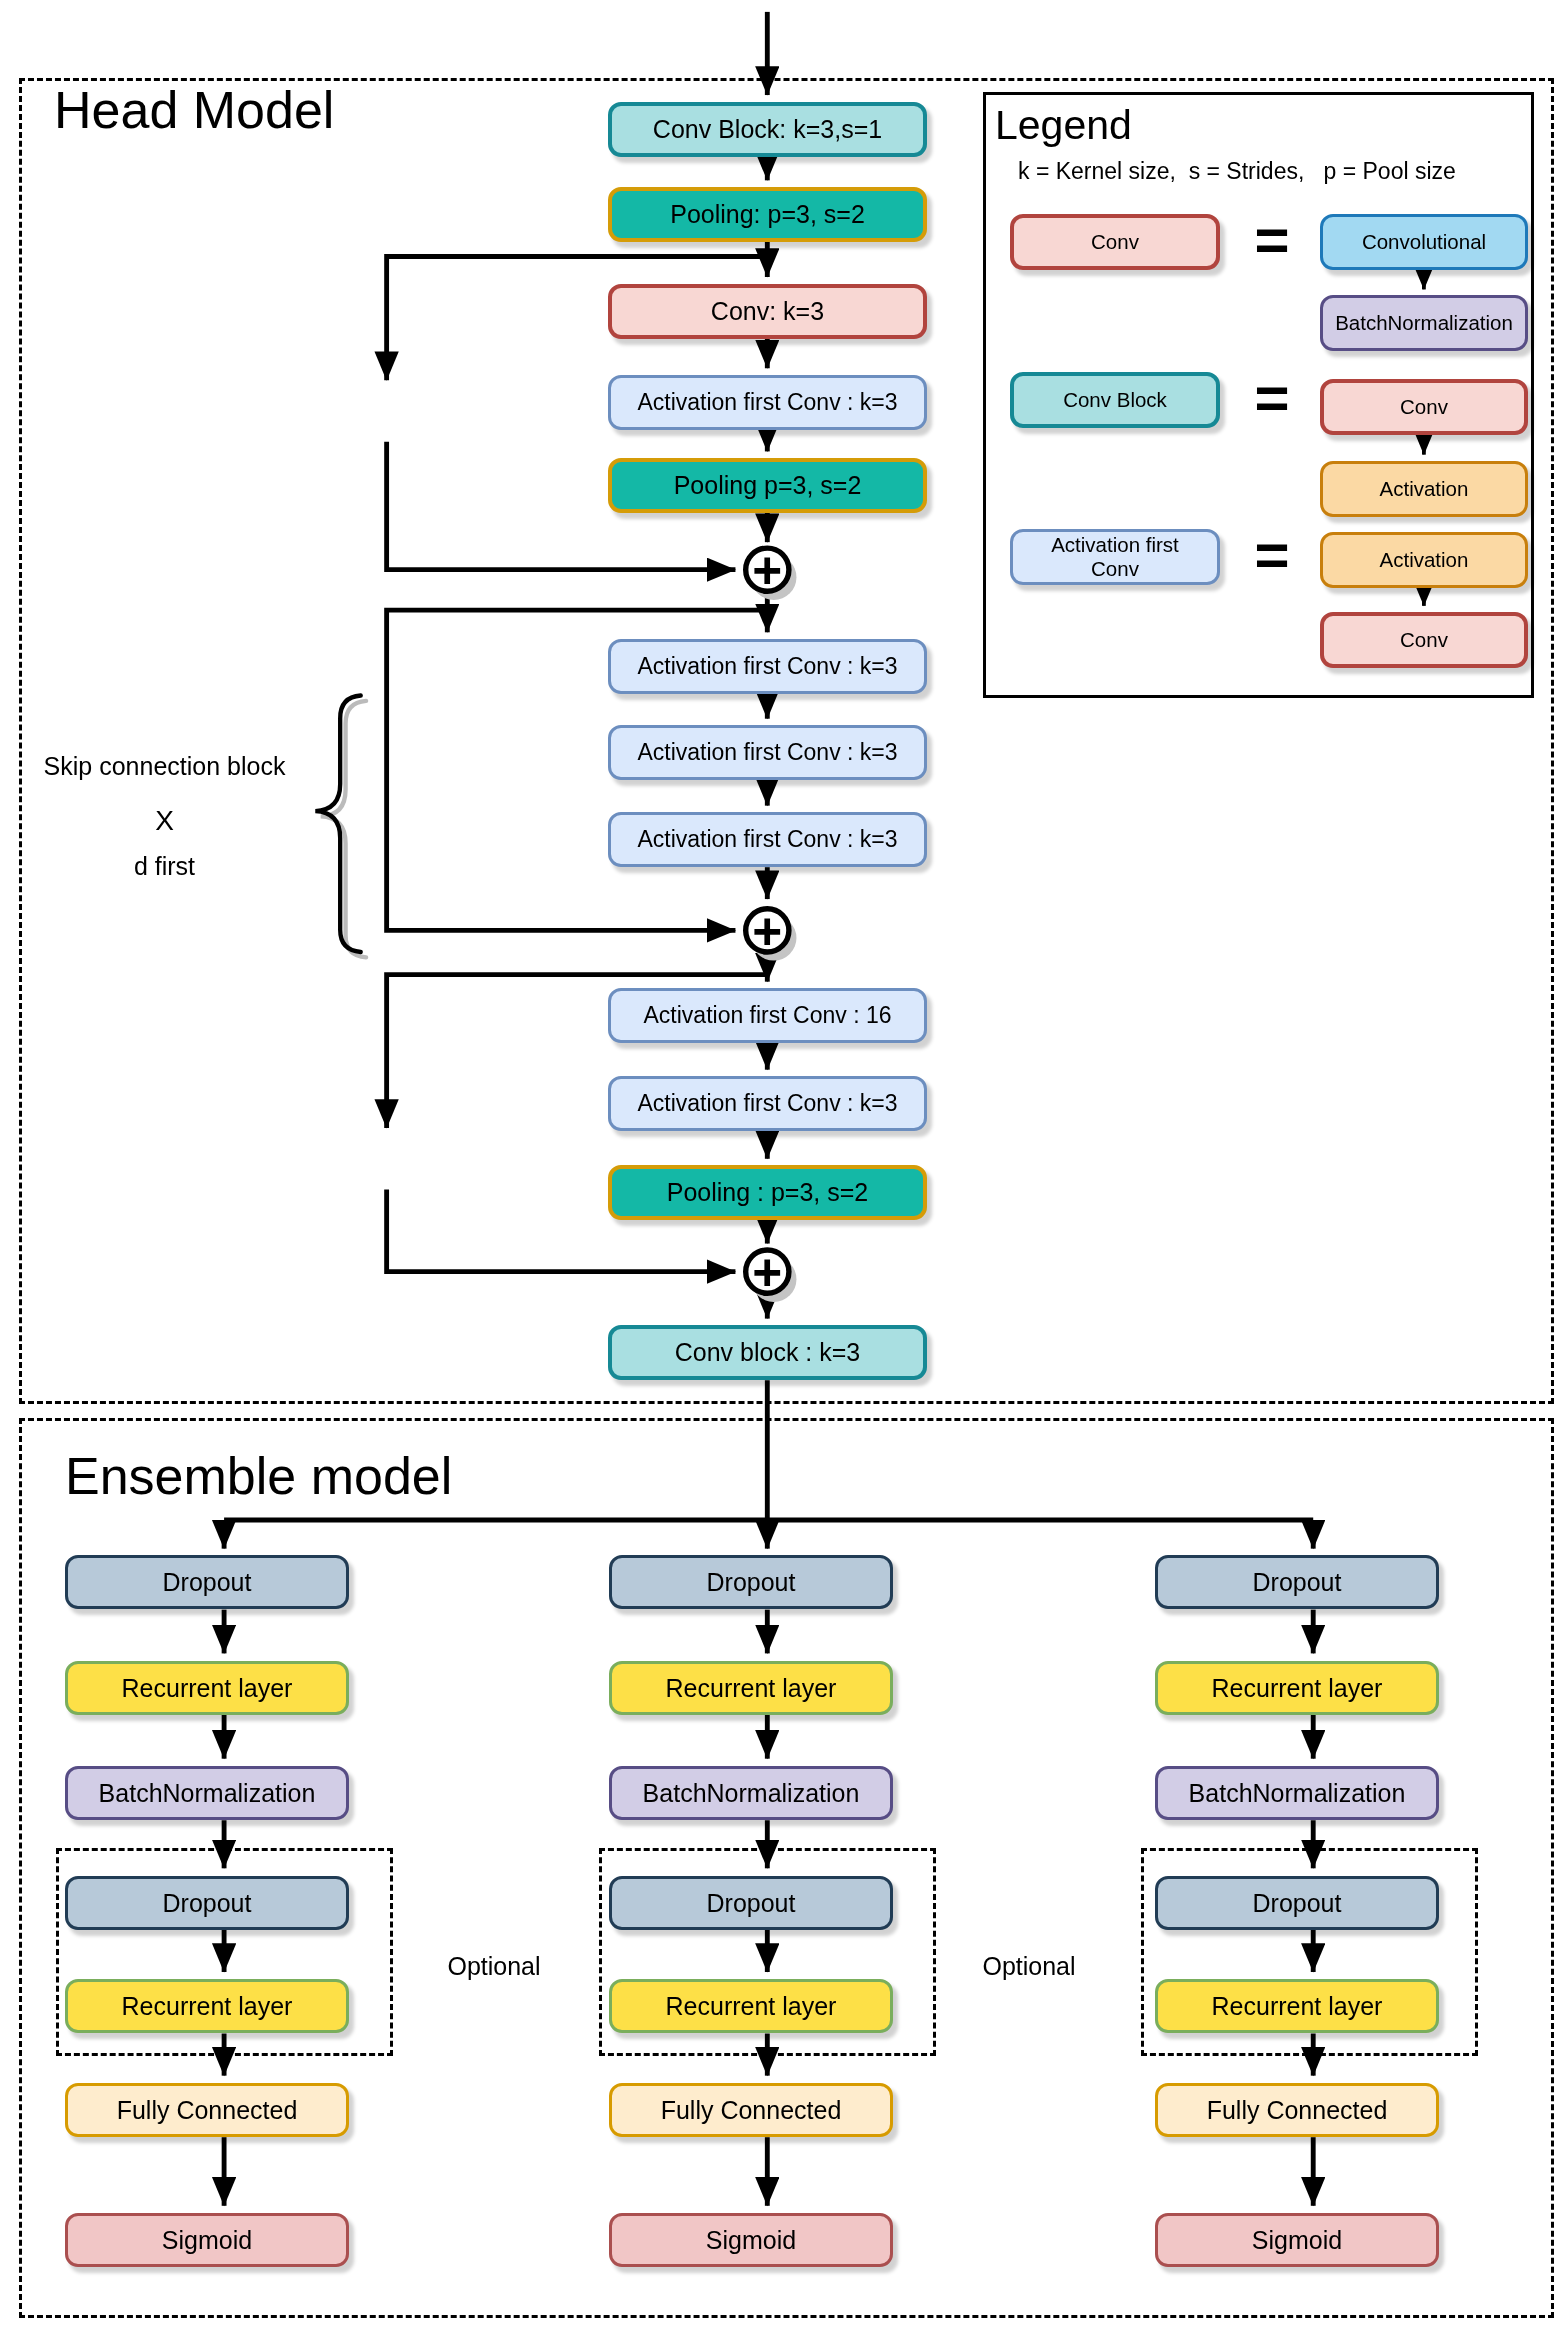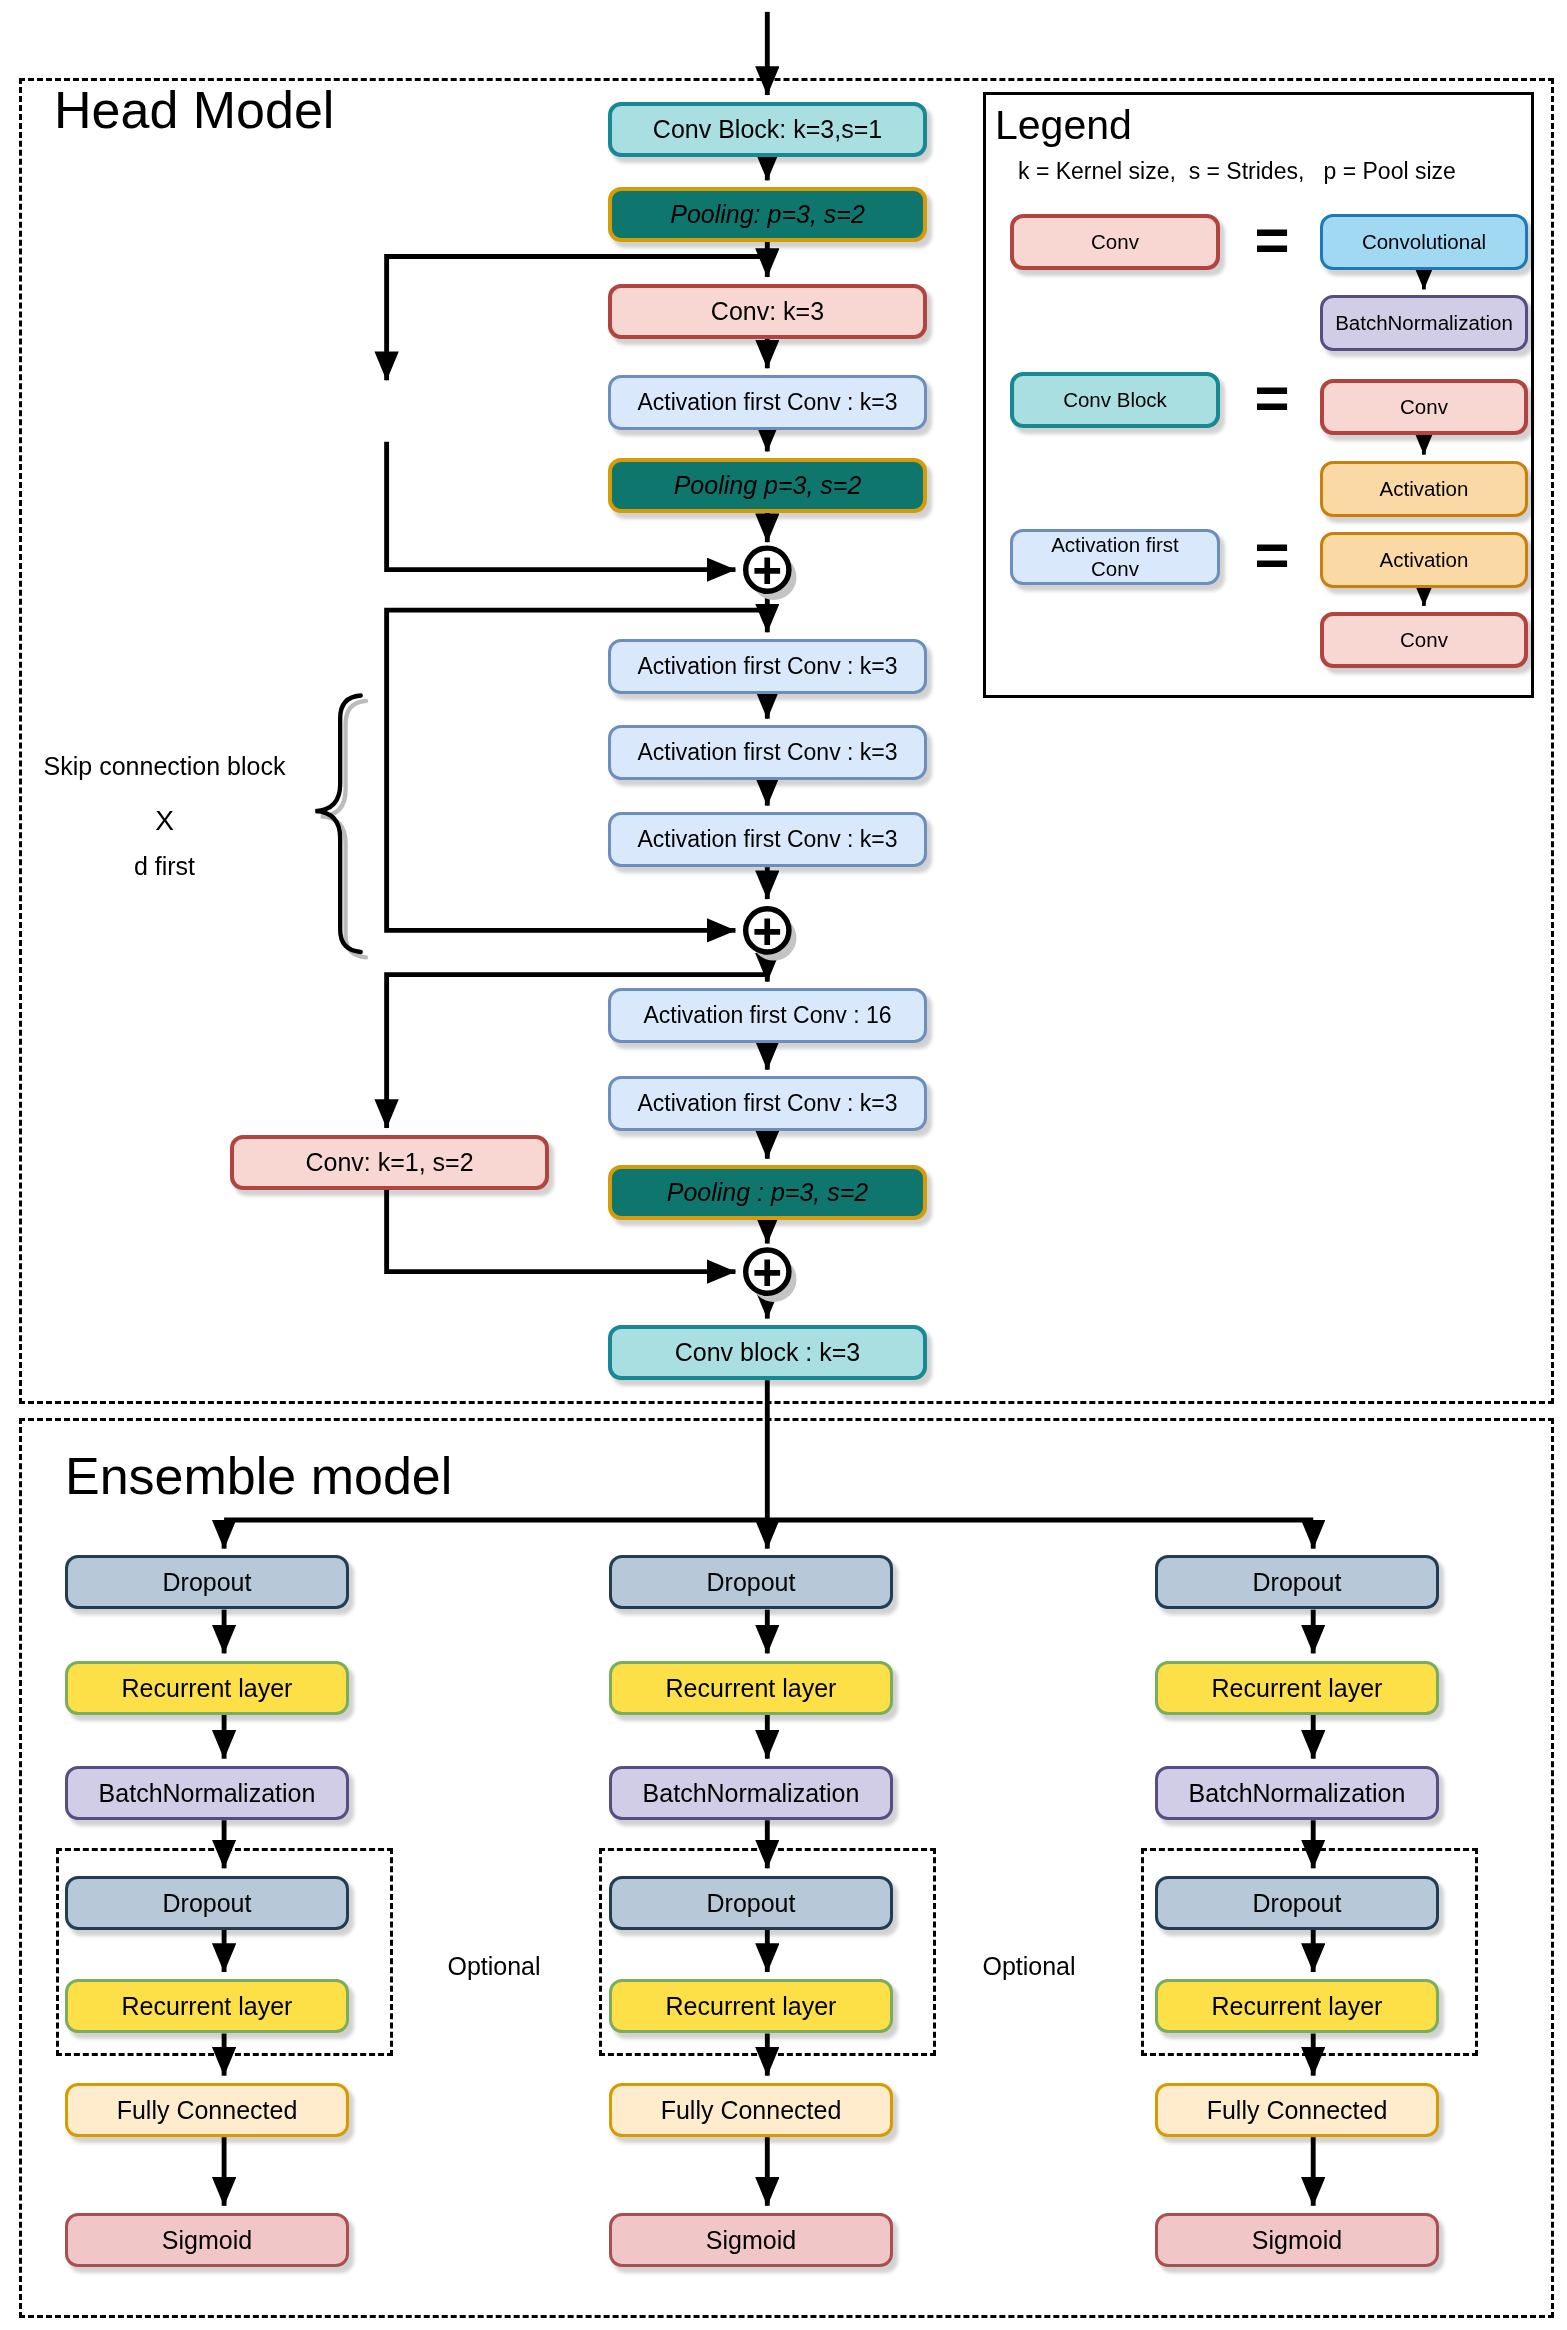--- a/index.html
+++ b/index.html
@@ -17,21 +17,21 @@
     box-shadow:4.3px 5.4px 3.8px rgba(0,0,0,0.18);white-space:nowrap;
   }
   .head-col{left:608px;width:319px;height:55px;}
   .left-col{left:230px;width:319px;height:55px;}
   .legendL{left:1010px;width:210px;height:56px;font-size:20.5px;}
   .legendR{left:1320px;width:208px;height:56px;font-size:20.5px;}
   .ens{width:284px;height:54px;font-size:25px;}
   .c1{left:65px;} .c2{left:609px;} .c3{left:1155px;}
 
   .teal {background:#a9dfe1;border:4.9px solid #168995;}
-  .pool {background:#0f766e;border:4.9px solid #d59c08;font-style:italic;}
+  .pool {background:#14b8a6;border:4.9px solid #d59c08;}
   .conv {background:#f8d7d3;border:4.9px solid #b1443e;}
   .afc  {background:#dae8fc;border:3.2px solid #6c8ebf;font-size:23px;}
   .convo{background:#a2d9f2;border:3.8px solid #1e79b9;}
   .bn   {background:#d2cde6;border:3.8px solid #574d85;}
   .act  {background:#fbd9a4;border:3.8px solid #c87f0c;}
   .drop {background:#b7c9d9;border:3.8px solid #213c55;}
   .rec  {background:#fde047;border:3.8px solid #7aae5c;}
   .fc   {background:#feeccd;border:3.8px solid #d79b00;}
   .sig  {background:#f1c6c6;border:3.8px solid #aa4f4f;}
   .prewrap{white-space:pre-line;}
@@ -149,21 +149,20 @@
   <div class="box teal head-col" style="top:102px;">Conv Block: k=3,s=1</div>
   <div class="box pool head-col" style="top:187px;">Pooling:  p=3, s=2</div>
   <div class="box conv head-col" style="top:284px;">Conv: k=3</div>
   <div class="box afc head-col" style="top:375px;">Activation first Conv : k=3</div>
   <div class="box pool head-col" style="top:458px;">Pooling p=3, s=2</div>
   <div class="box afc head-col" style="top:639px;">Activation first Conv : k=3</div>
   <div class="box afc head-col" style="top:725px;">Activation first Conv : k=3</div>
   <div class="box afc head-col" style="top:812px;">Activation first Conv : k=3</div>
   <div class="box afc head-col" style="top:988px;">Activation first Conv : 16</div>
   <div class="box afc head-col" style="top:1076px;">Activation first Conv : k=3</div>
-  <div class="box conv left-col" style="top:1135px;">Conv: k=1, s=2</div>
   <div class="box pool head-col" style="top:1165px;">Pooling : p=3, s=2</div>
   <div class="box teal head-col" style="top:1325px;">Conv block : k=3</div>
 
   <div class="note" style="left:27px;top:752px;width:275px;">Skip connection block</div>
   <div class="note note-x" style="left:27px;top:805px;width:275px;">X</div>
   <div class="note" style="left:27px;top:852px;width:275px;">d first</div>
 
   <div class="legend-title" style="left:995px;top:102px;">Legend</div>
   <div class="legend-sub" style="left:1018px;top:158px;">k = Kernel size,  s = Strides,   p = Pool size</div>
 

